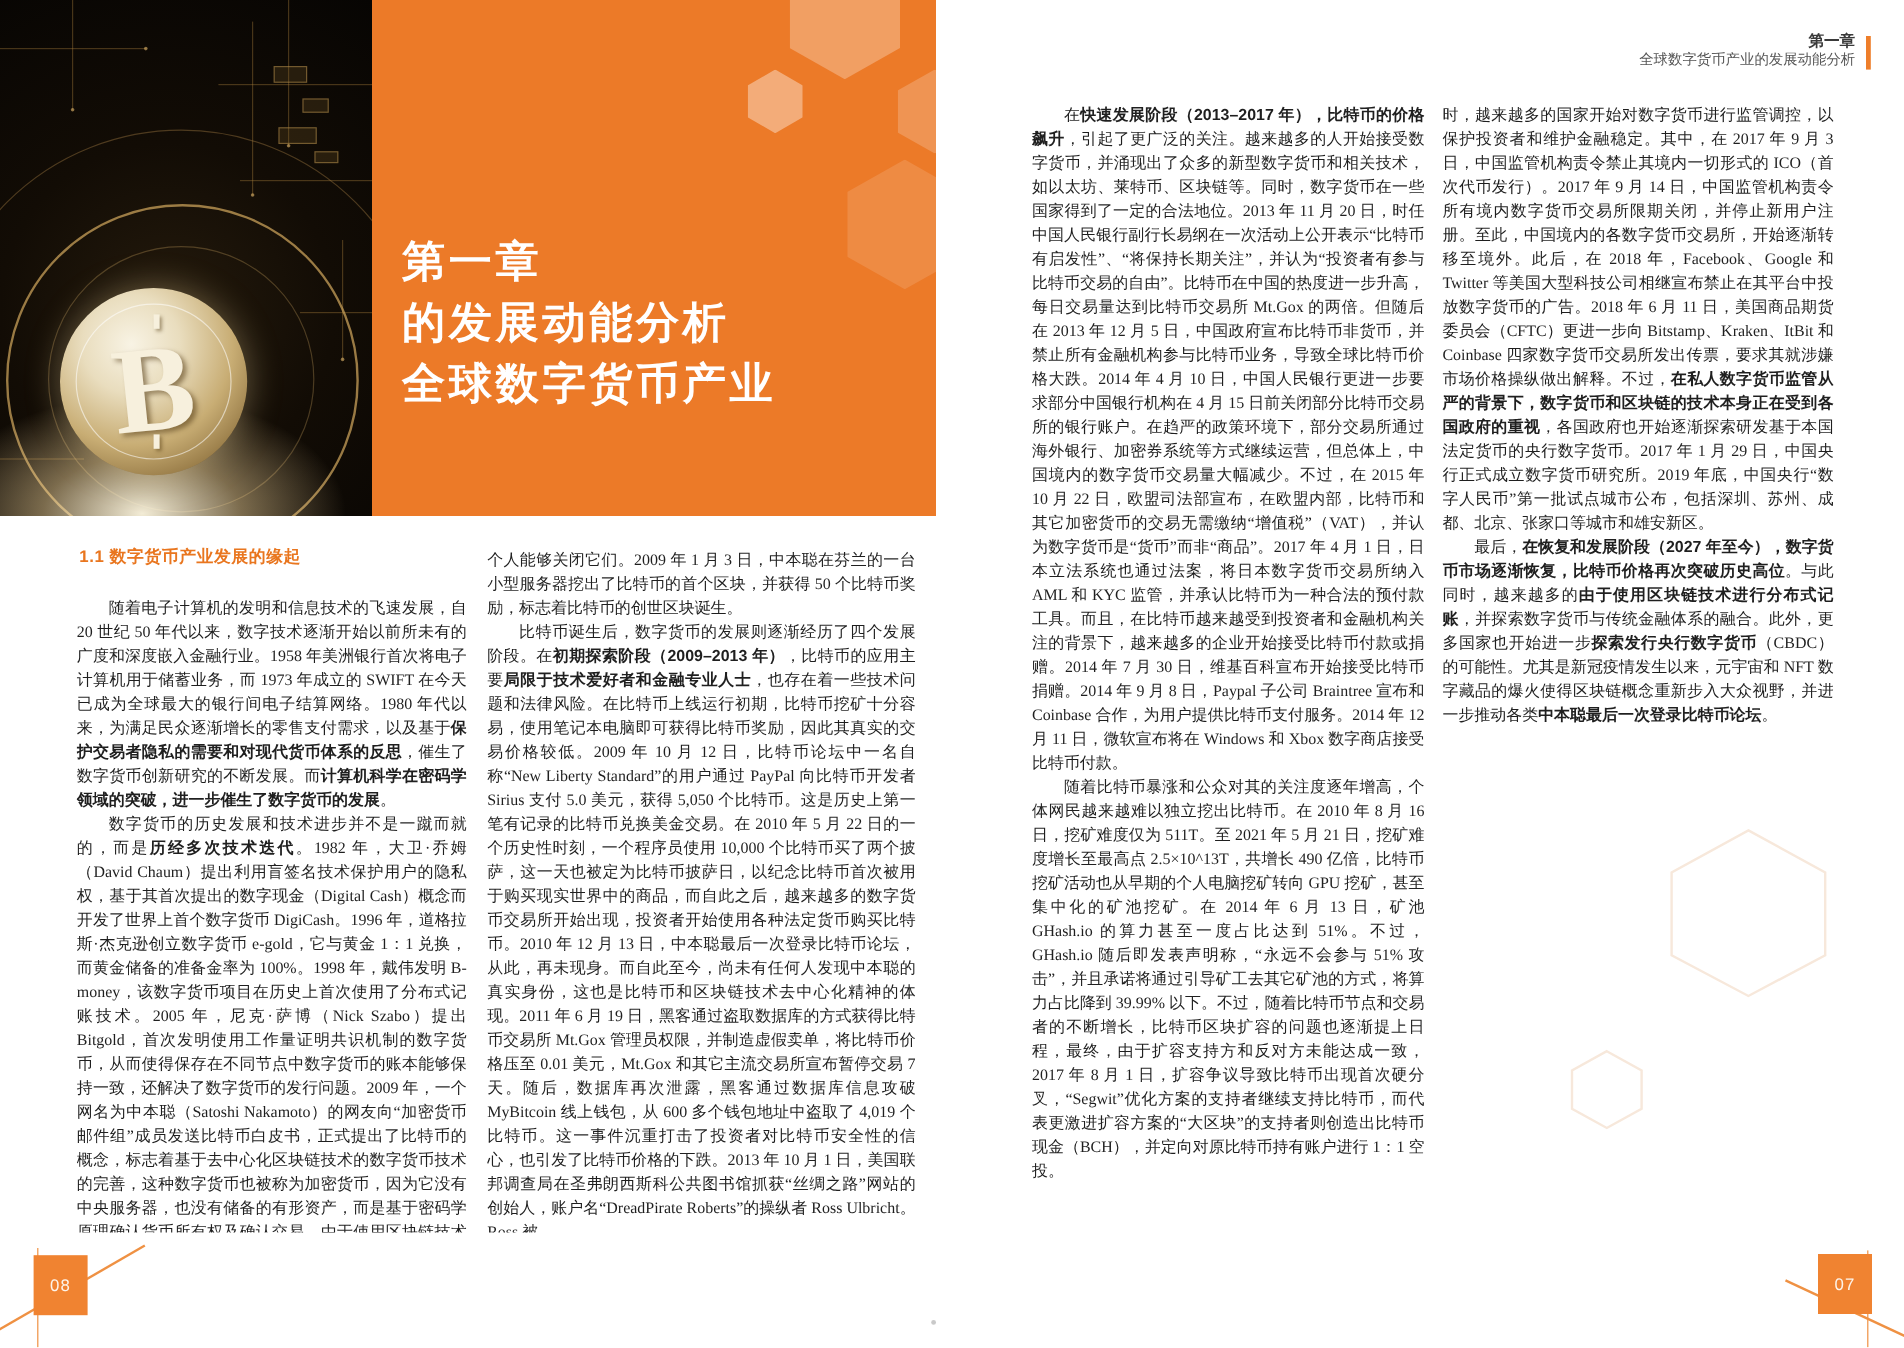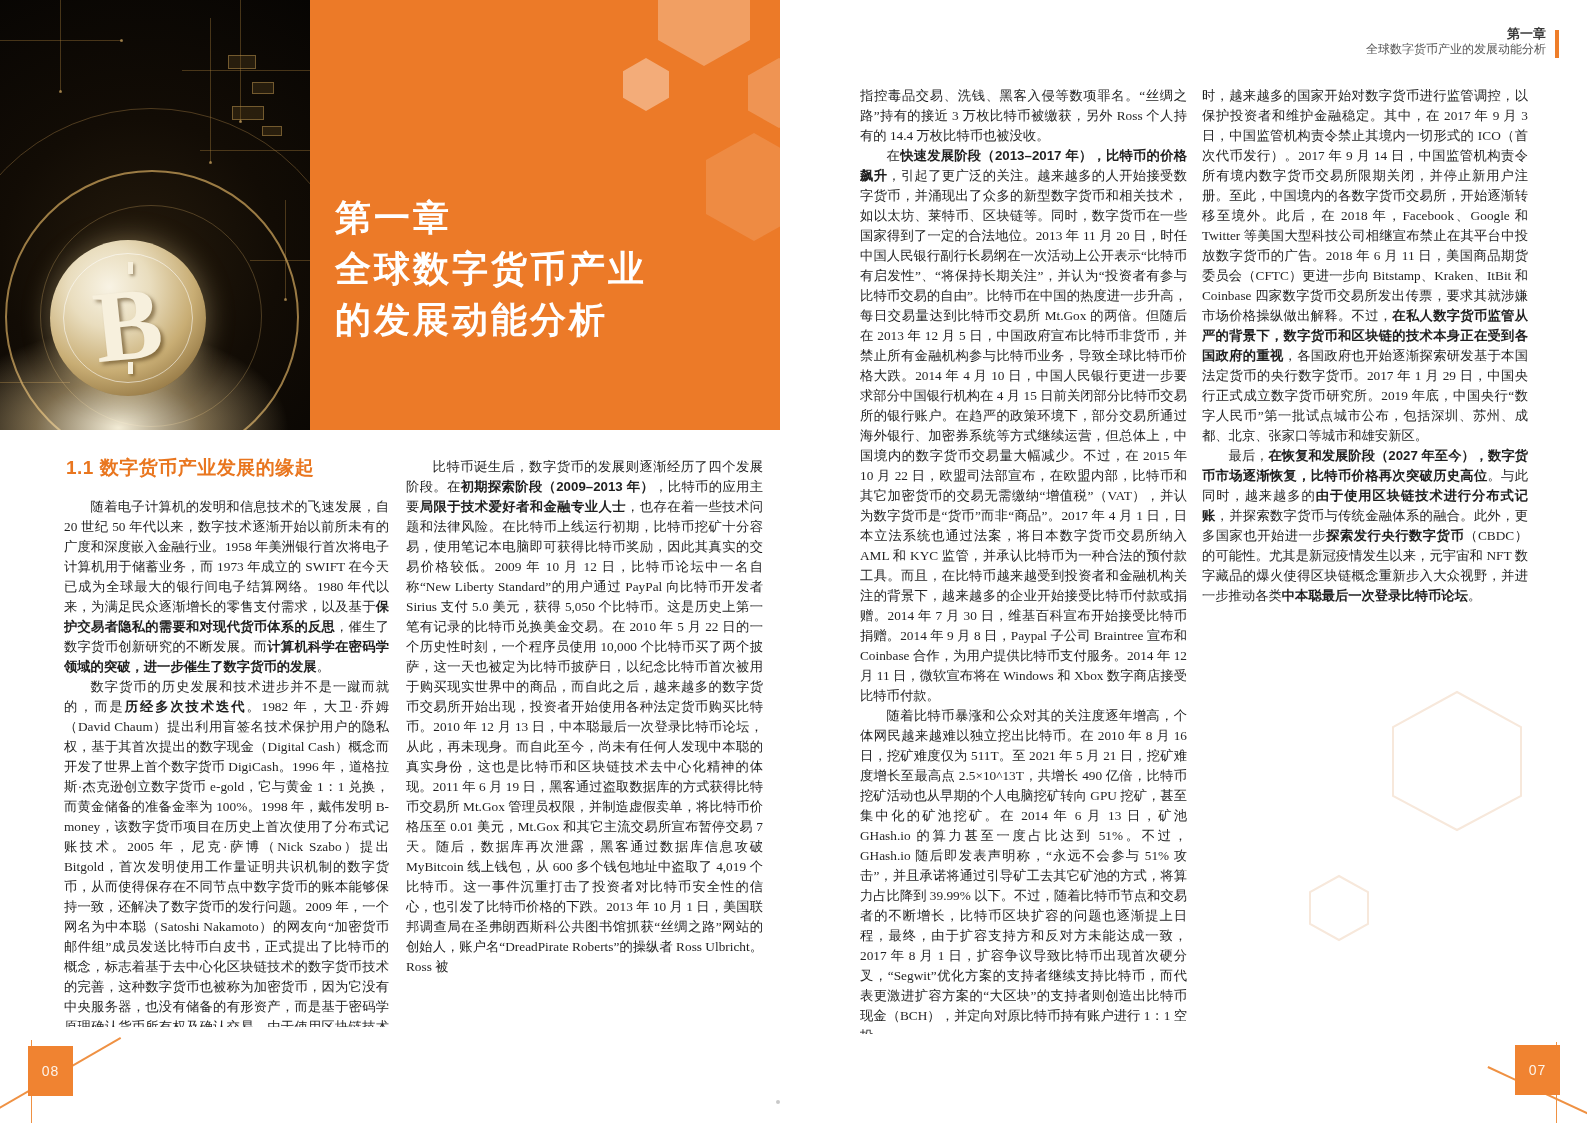--- a/index.html
+++ b/index.html
@@ -44,21 +44,21 @@
   
   .page-header{position:absolute;top:26px;right:41px;text-align:right;
         font-family:"Liberation Sans","DejaVu Sans",sans-serif;}
   .header-chapter{font-size:13px;font-weight:bold;color:#3a3a3a;line-height:15px;}
   .header-title{font-size:12px;color:#555555;line-height:15px;margin-top:1px;}
   .header-bar{position:absolute;top:30px;right:28px;width:4px;height:28px;background:#ee7e2a;}
 
   
   .section-heading{position:absolute;left:66px;top:455px;
         font-family:"Liberation Sans","DejaVu Sans",sans-serif;font-weight:600;
-        font-size:19px;color:#e9761f;letter-spacing:.5px;}
+        font-size:14px;color:#e9761f;letter-spacing:.5px;}
   .col{position:absolute;font-size:13.3px;line-height:20px;text-align:justify;text-align-last:left;
        overflow:hidden;z-index:2;}
   #col-l1{left:64px; top:497px;width:325px;height:530px;}
   #col-l2{left:406px;top:457px;width:357px;height:570px;}
   #col-r1{left:860px;top:86px; width:327px;height:948px;}
   #col-r2{left:1202px;top:86px;width:326px;height:520px;}
   .para{margin:0;padding:0;}
   .para.ind{text-indent:2em;}
   .b{font-family:"Liberation Sans","DejaVu Sans",sans-serif;font-weight:700;}
 
@@ -114,47 +114,47 @@
     </div>
   </div>
 
   <div class="chapter-block">
     <div class="hex hexB"></div>
     <div class="hex hexA"></div>
     <div class="hex hexC"></div>
     <div class="hex hexD"></div>
     <div class="chapter-title">
       <div>第一章</div>
+      <div>的发展动能分析</div>
       <div>全球数字货币产业</div>
-      <div>的发展动能分析</div>
     </div>
   </div>
 
   <div class="page-header">
     <div class="header-chapter">第一章</div>
     <div class="header-title">全球数字货币产业的发展动能分析</div>
   </div>
   <div class="header-bar"></div>
 
   <svg class="wm" width="1587" height="1123" viewBox="0 0 1587 1123">
     <polygon points="1457,692 1521,727 1521,796 1457,830 1393,796 1393,727" fill="none" stroke="#f7e8db" stroke-width="2"></polygon>
     <polygon points="1339,876 1368,892 1368,924 1339,940 1310,924 1310,892" fill="none" stroke="#f7e8db" stroke-width="2"></polygon>
   </svg>
 
   <div class="section-heading">1.1 数字货币产业发展的缘起</div>
   <div class="col" id="col-l1">
       <p class="para ind"><span>随着电子计算机的发明和信息技术的飞速发展，自 20 世纪 50 年代以来，数字技术逐渐开始以前所未有的广度和深度嵌入金融行业。1958 年美洲银行首次将电子计算机用于储蓄业务，而 1973 年成立的 SWIFT 在今天已成为全球最大的银行间电子结算网络。1980 年代以来，为满足民众逐渐增长的零售支付需求，以及基于</span><span class="b">保护交易者隐私的需要和对现代货币体系的反思</span><span>，催生了数字货币创新研究的不断发展。而</span><span class="b">计算机科学在密码学领域的突破，进一步催生了数字货币的发展</span><span>。</span></p>
       <p class="para ind"><span>数字货币的历史发展和技术进步并不是一蹴而就的，而是</span><span class="b">历经多次技术迭代</span><span>。1982 年，大卫·乔姆（David Chaum）提出利用盲签名技术保护用户的隐私权，基于其首次提出的数字现金（Digital Cash）概念而开发了世界上首个数字货币 DigiCash。1996 年，道格拉斯·杰克逊创立数字货币 e-gold，它与黄金 1：1 兑换，而黄金储备的准备金率为 100%。1998 年，戴伟发明 B-money，该数字货币项目在历史上首次使用了分布式记账技术。2005 年，尼克·萨博（Nick Szabo）提出 Bitgold，首次发明使用工作量证明共识机制的数字货币，从而使得保存在不同节点中数字货币的账本能够保持一致，还解决了数字货币的发行问题。2009 年，一个网名为中本聪（Satoshi Nakamoto）的网友向“加密货币邮件组”成员发送比特币白皮书，正式提出了比特币的概念，标志着基于去中心化区块链技术的数字货币技术的完善，这种数字货币也被称为加密货币，因为它没有中央服务器，也没有储备的有形资产，而是基于密码学原理确认货币所有权及确认交易。由于使用区块链技术进行分布式记账，因此也没有任何政府或</span></p>
     </div>
   <div class="col" id="col-l2">
+      <p class="para"><span>个人能够关闭它们。2009 年 1 月 3 日，中本聪在芬兰的一台小型服务器挖出了比特币的首个区块，并获得 50 个比特币奖励，标志着比特币的创世区块诞生。</span></p>
       <p class="para ind"><span>比特币诞生后，数字货币的发展则逐渐经历了四个发展阶段。在</span><span class="b">初期探索阶段（2009–2013 年）</span><span>，比特币的应用主要</span><span class="b">局限于技术爱好者和金融专业人士</span><span>，也存在着一些技术问题和法律风险。在比特币上线运行初期，比特币挖矿十分容易，使用笔记本电脑即可获得比特币奖励，因此其真实的交易价格较低。2009 年 10 月 12 日，比特币论坛中一名自称“New Liberty Standard”的用户通过 PayPal 向比特币开发者 Sirius 支付 5.0 美元，获得 5,050 个比特币。这是历史上第一笔有记录的比特币兑换美金交易。在 2010 年 5 月 22 日的一个历史性时刻，一个程序员使用 10,000 个比特币买了两个披萨，这一天也被定为比特币披萨日，以纪念比特币首次被用于购买现实世界中的商品，而自此之后，越来越多的数字货币交易所开始出现，投资者开始使用各种法定货币购买比特币。2010 年 12 月 13 日，中本聪最后一次登录比特币论坛，从此，再未现身。而自此至今，尚未有任何人发现中本聪的真实身份，这也是比特币和区块链技术去中心化精神的体现。2011 年 6 月 19 日，黑客通过盗取数据库的方式获得比特币交易所 Mt.Gox 管理员权限，并制造虚假卖单，将比特币价格压至 0.01 美元，Mt.Gox 和其它主流交易所宣布暂停交易 7 天。随后，数据库再次泄露，黑客通过数据库信息攻破 MyBitcoin 线上钱包，从 600 多个钱包地址中盗取了 4,019 个比特币。这一事件沉重打击了投资者对比特币安全性的信心，也引发了比特币价格的下跌。2013 年 10 月 1 日，美国联邦调查局在圣弗朗西斯科公共图书馆抓获“丝绸之路”网站的创始人，账户名“DreadPirate Roberts”的操纵者 Ross Ulbricht。Ross 被</span></p>
     </div>
 
   <div class="col" id="col-r1">
-      <p class="para"><span>指控毒品交易、洗钱、黑客入侵等数项罪名。“丝绸之路”持有的接近 3 万枚比特币被缴获，另外 Ross 个人持有的 14.4 万枚比特币也被没收。</span></p>
       <p class="para ind"><span>在</span><span class="b">快速发展阶段（2013–2017 年），比特币的价格飙升</span><span>，引起了更广泛的关注。越来越多的人开始接受数字货币，并涌现出了众多的新型数字货币和相关技术，如以太坊、莱特币、区块链等。同时，数字货币在一些国家得到了一定的合法地位。2013 年 11 月 20 日，时任中国人民银行副行长易纲在一次活动上公开表示“比特币有启发性”、“将保持长期关注”，并认为“投资者有参与比特币交易的自由”。比特币在中国的热度进一步升高，每日交易量达到比特币交易所 Mt.Gox 的两倍。但随后在 2013 年 12 月 5 日，中国政府宣布比特币非货币，并禁止所有金融机构参与比特币业务，导致全球比特币价格大跌。2014 年 4 月 10 日，中国人民银行更进一步要求部分中国银行机构在 4 月 15 日前关闭部分比特币交易所的银行账户。在趋严的政策环境下，部分交易所通过海外银行、加密券系统等方式继续运营，但总体上，中国境内的数字货币交易量大幅减少。不过，在 2015 年 10 月 22 日，欧盟司法部宣布，在欧盟内部，比特币和其它加密货币的交易无需缴纳“增值税”（VAT），并认为数字货币是“货币”而非“商品”。2017 年 4 月 1 日，日本立法系统也通过法案，将日本数字货币交易所纳入 AML 和 KYC 监管，并承认比特币为一种合法的预付款工具。而且，在比特币越来越受到投资者和金融机构关注的背景下，越来越多的企业开始接受比特币付款或捐赠。2014 年 7 月 30 日，维基百科宣布开始接受比特币捐赠。2014 年 9 月 8 日，Paypal 子公司 Braintree 宣布和 Coinbase 合作，为用户提供比特币支付服务。2014 年 12 月 11 日，微软宣布将在 Windows 和 Xbox 数字商店接受比特币付款。</span></p>
       <p class="para ind"><span>随着比特币暴涨和公众对其的关注度逐年增高，个体网民越来越难以独立挖出比特币。在 2010 年 8 月 16 日，挖矿难度仅为 511T。至 2021 年 5 月 21 日，挖矿难度增长至最高点 2.5×10^13T，共增长 490 亿倍，比特币挖矿活动也从早期的个人电脑挖矿转向 GPU 挖矿，甚至集中化的矿池挖矿。在 2014 年 6 月 13 日，矿池 GHash.io 的算力甚至一度占比达到 51%。不过，GHash.io 随后即发表声明称，“永远不会参与 51% 攻击”，并且承诺将通过引导矿工去其它矿池的方式，将算力占比降到 39.99% 以下。不过，随着比特币节点和交易者的不断增长，比特币区块扩容的问题也逐渐提上日程，最终，由于扩容支持方和反对方未能达成一致，2017 年 8 月 1 日，扩容争议导致比特币出现首次硬分叉，“Segwit”优化方案的支持者继续支持比特币，而代表更激进扩容方案的“大区块”的支持者则创造出比特币现金（BCH），并定向对原比特币持有账户进行 1：1 空投。</span></p>
     </div>
   <div class="col" id="col-r2">
       <p class="para"><span>时，越来越多的国家开始对数字货币进行监管调控，以保护投资者和维护金融稳定。其中，在 2017 年 9 月 3 日，中国监管机构责令禁止其境内一切形式的 ICO（首次代币发行）。2017 年 9 月 14 日，中国监管机构责令所有境内数字货币交易所限期关闭，并停止新用户注册。至此，中国境内的各数字货币交易所，开始逐渐转移至境外。此后，在 2018 年，Facebook、Google 和 Twitter 等美国大型科技公司相继宣布禁止在其平台中投放数字货币的广告。2018 年 6 月 11 日，美国商品期货委员会（CFTC）更进一步向 Bitstamp、Kraken、ItBit 和 Coinbase 四家数字货币交易所发出传票，要求其就涉嫌市场价格操纵做出解释。不过，</span><span class="b">在私人数字货币监管从严的背景下，数字货币和区块链的技术本身正在受到各国政府的重视</span><span>，各国政府也开始逐渐探索研发基于本国法定货币的央行数字货币。2017 年 1 月 29 日，中国央行正式成立数字货币研究所。2019 年底，中国央行“数字人民币”第一批试点城市公布，包括深圳、苏州、成都、北京、张家口等城市和雄安新区。</span></p>
       <p class="para ind"><span>最后，</span><span class="b">在恢复和发展阶段（2027 年至今），数字货币市场逐渐恢复，比特币价格再次突破历史高位</span><span>。与此同时，越来越多的</span><span class="b">由于使用区块链技术进行分布式记账</span><span>，并探索数字货币与传统金融体系的融合。此外，更多国家也开始进一步</span><span class="b">探索发行央行数字货币</span><span>（CBDC）的可能性。尤其是新冠疫情发生以来，元宇宙和 NFT 数字藏品的爆火使得区块链概念重新步入大众视野，并进一步推动各类</span><span class="b">中本聪最后一次登录比特币论坛</span><span>。</span></p>
     </div>
 
   <div class="fline vline-l"></div>
   <div class="fline diag dline-l"></div>

